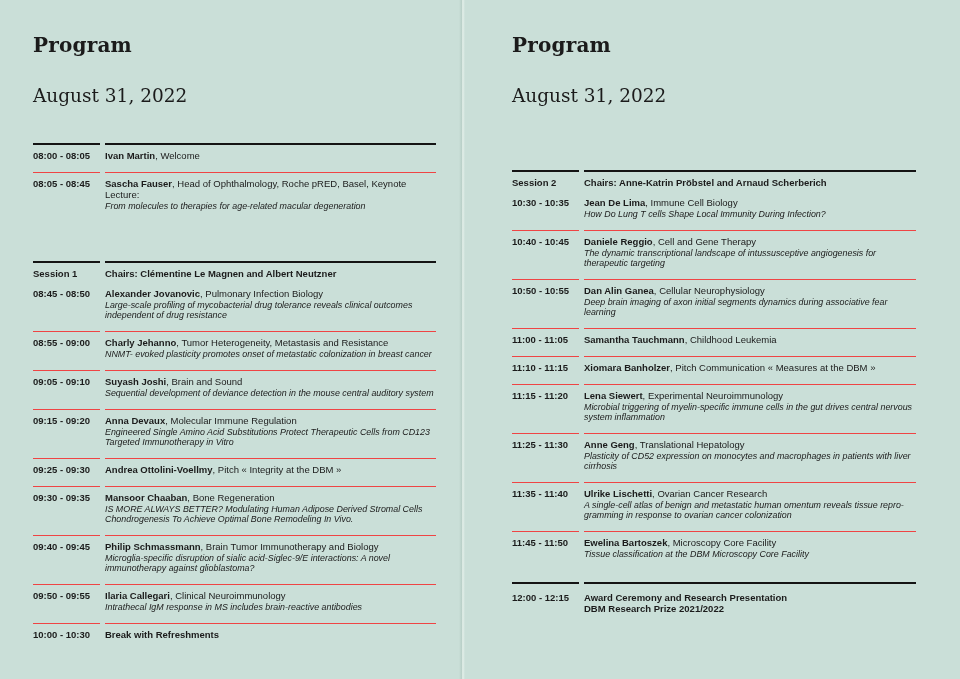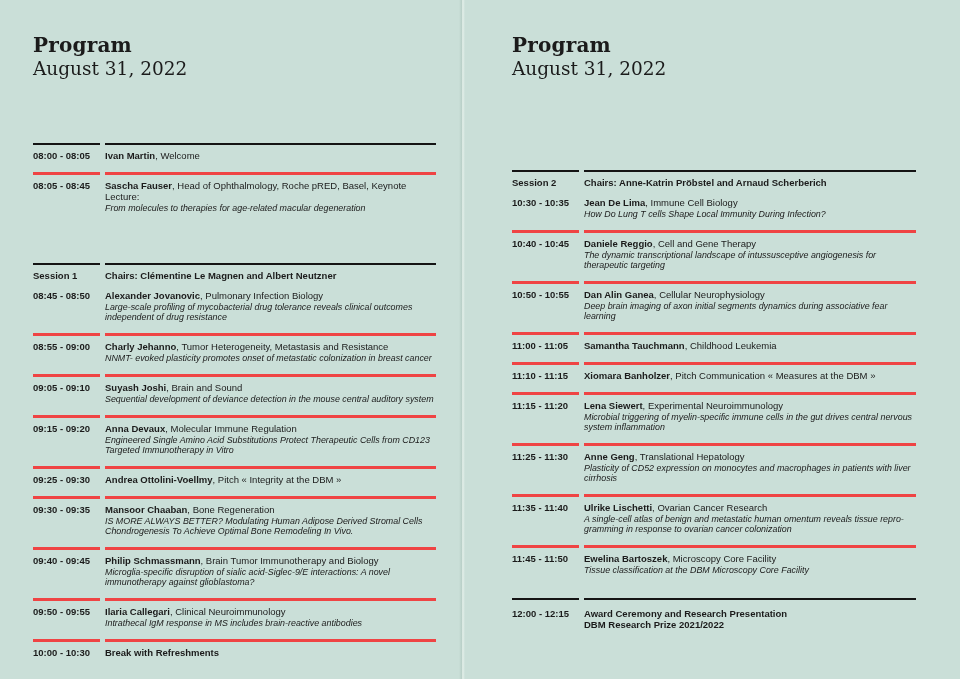--- a/index.html
+++ b/index.html
@@ -20,29 +20,29 @@
   #left-page  { left:33px;  width:407px; }
   #right-page { left:512px; width:408px; }
 
   .page-header { position:absolute; top:33px; left:0; }
   .program-title {
     font-family:"DejaVu Serif", serif;
     font-weight:bold; font-size:20px; line-height:24px; letter-spacing:0.2px;
   }
   .program-date {
     font-family:"DejaVu Serif", serif;
-    font-weight:normal; font-size:18.5px; line-height:23px;
+    font-weight:normal; font-size:18.5px; line-height:23px;margin-top:27px;
   }
 
   .schedule { position:absolute; top:143px; left:0; right:4px; }
 
   .row { display:flex; padding-bottom:11px; }
   .row .cell { padding-top:5px; }
   .rule-thick > .cell { border-top:2.5px solid #141414; }
-  .rule-thin  > .cell { border-top:3px solid #ef4444; }
+  .rule-thin  > .cell { border-top:1px solid #ef4444; }
   .rule-none  > .cell { border-top:none; padding-top:0; }
   .row.space-below { padding-bottom:23px; }
   .row.space-above > .cell { padding-top:8px; }
   .row.session { padding-bottom:9px;margin-top:27px; }
 
   .time-cell {
     flex:0 0 67px; margin-right:5px;
     font-weight:bold; font-size:9.5px; line-height:11px;
     white-space:nowrap;
   }

